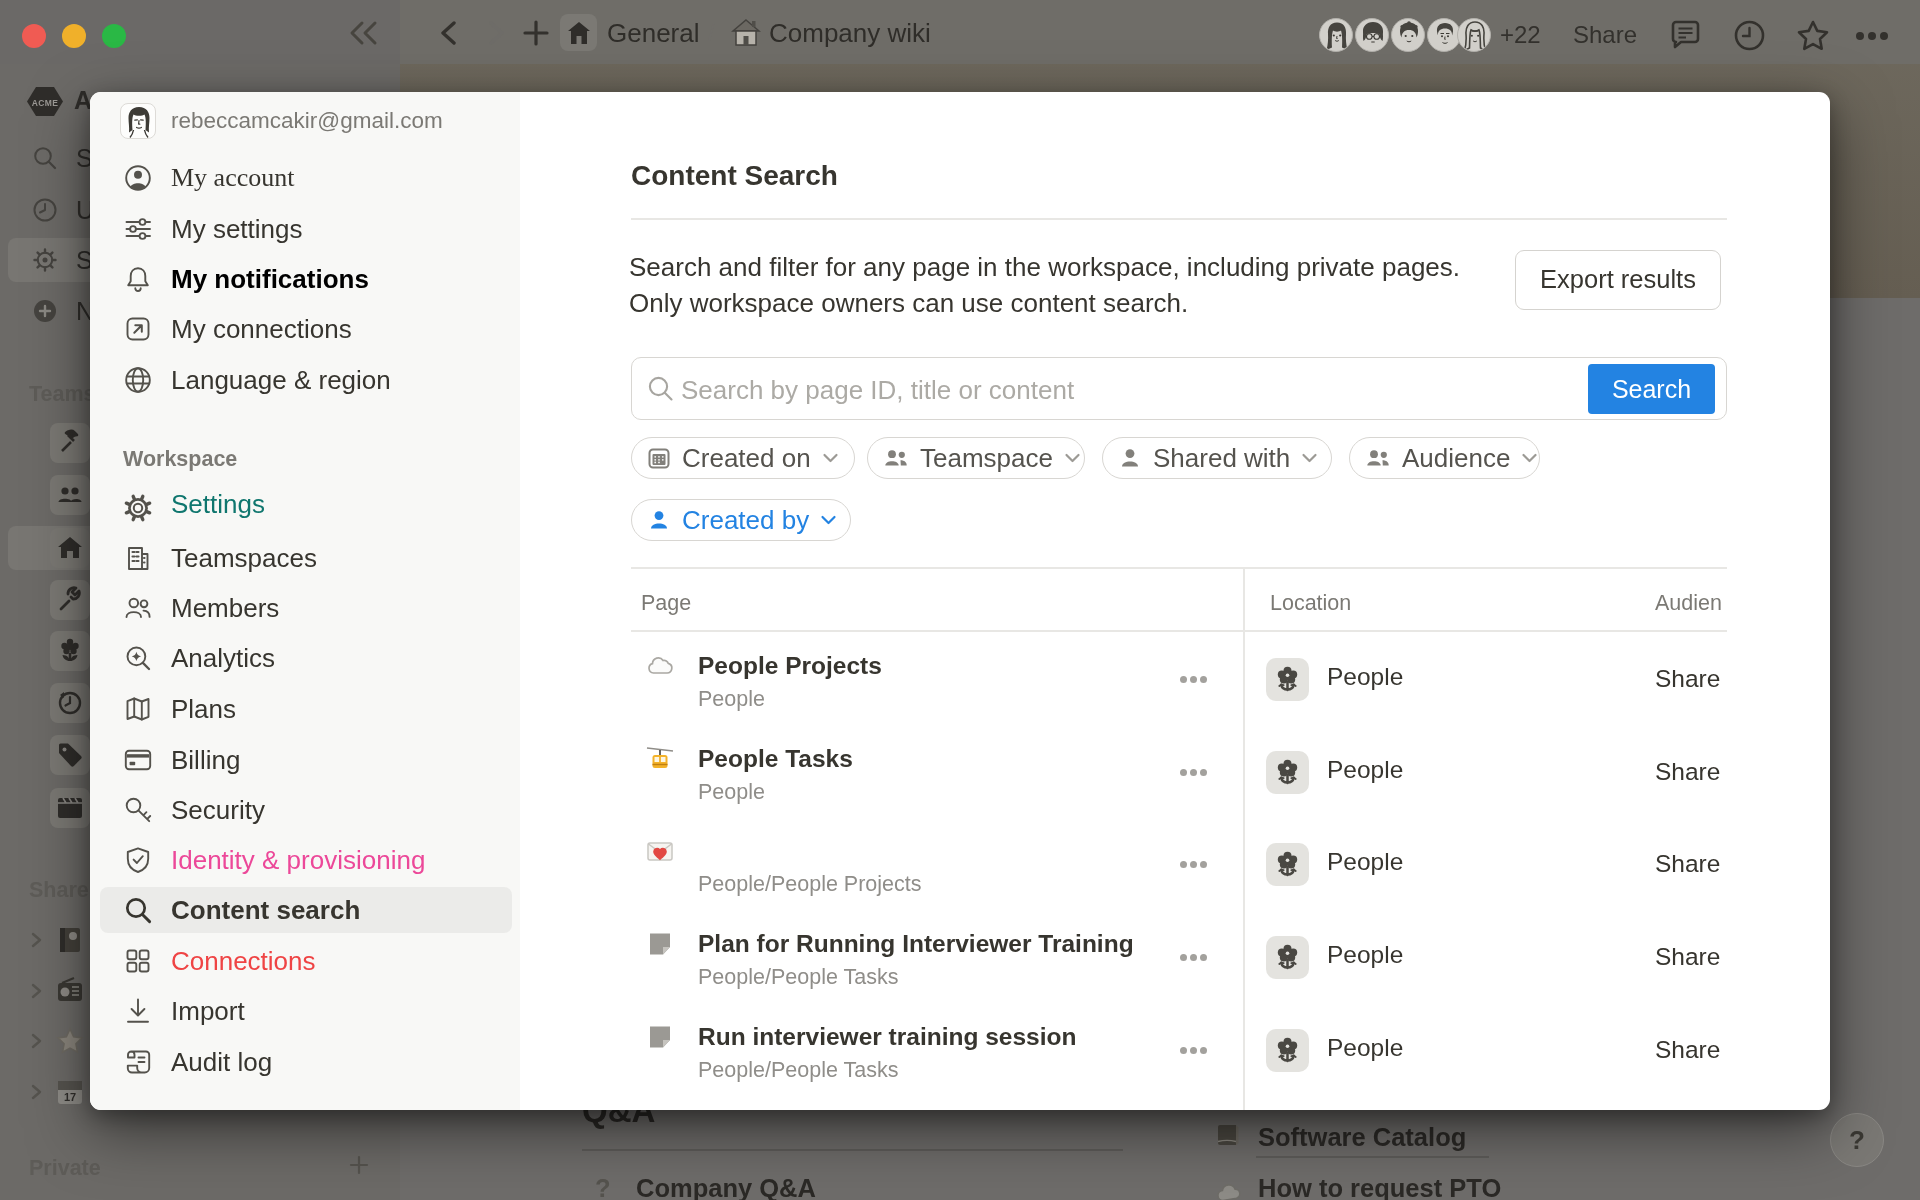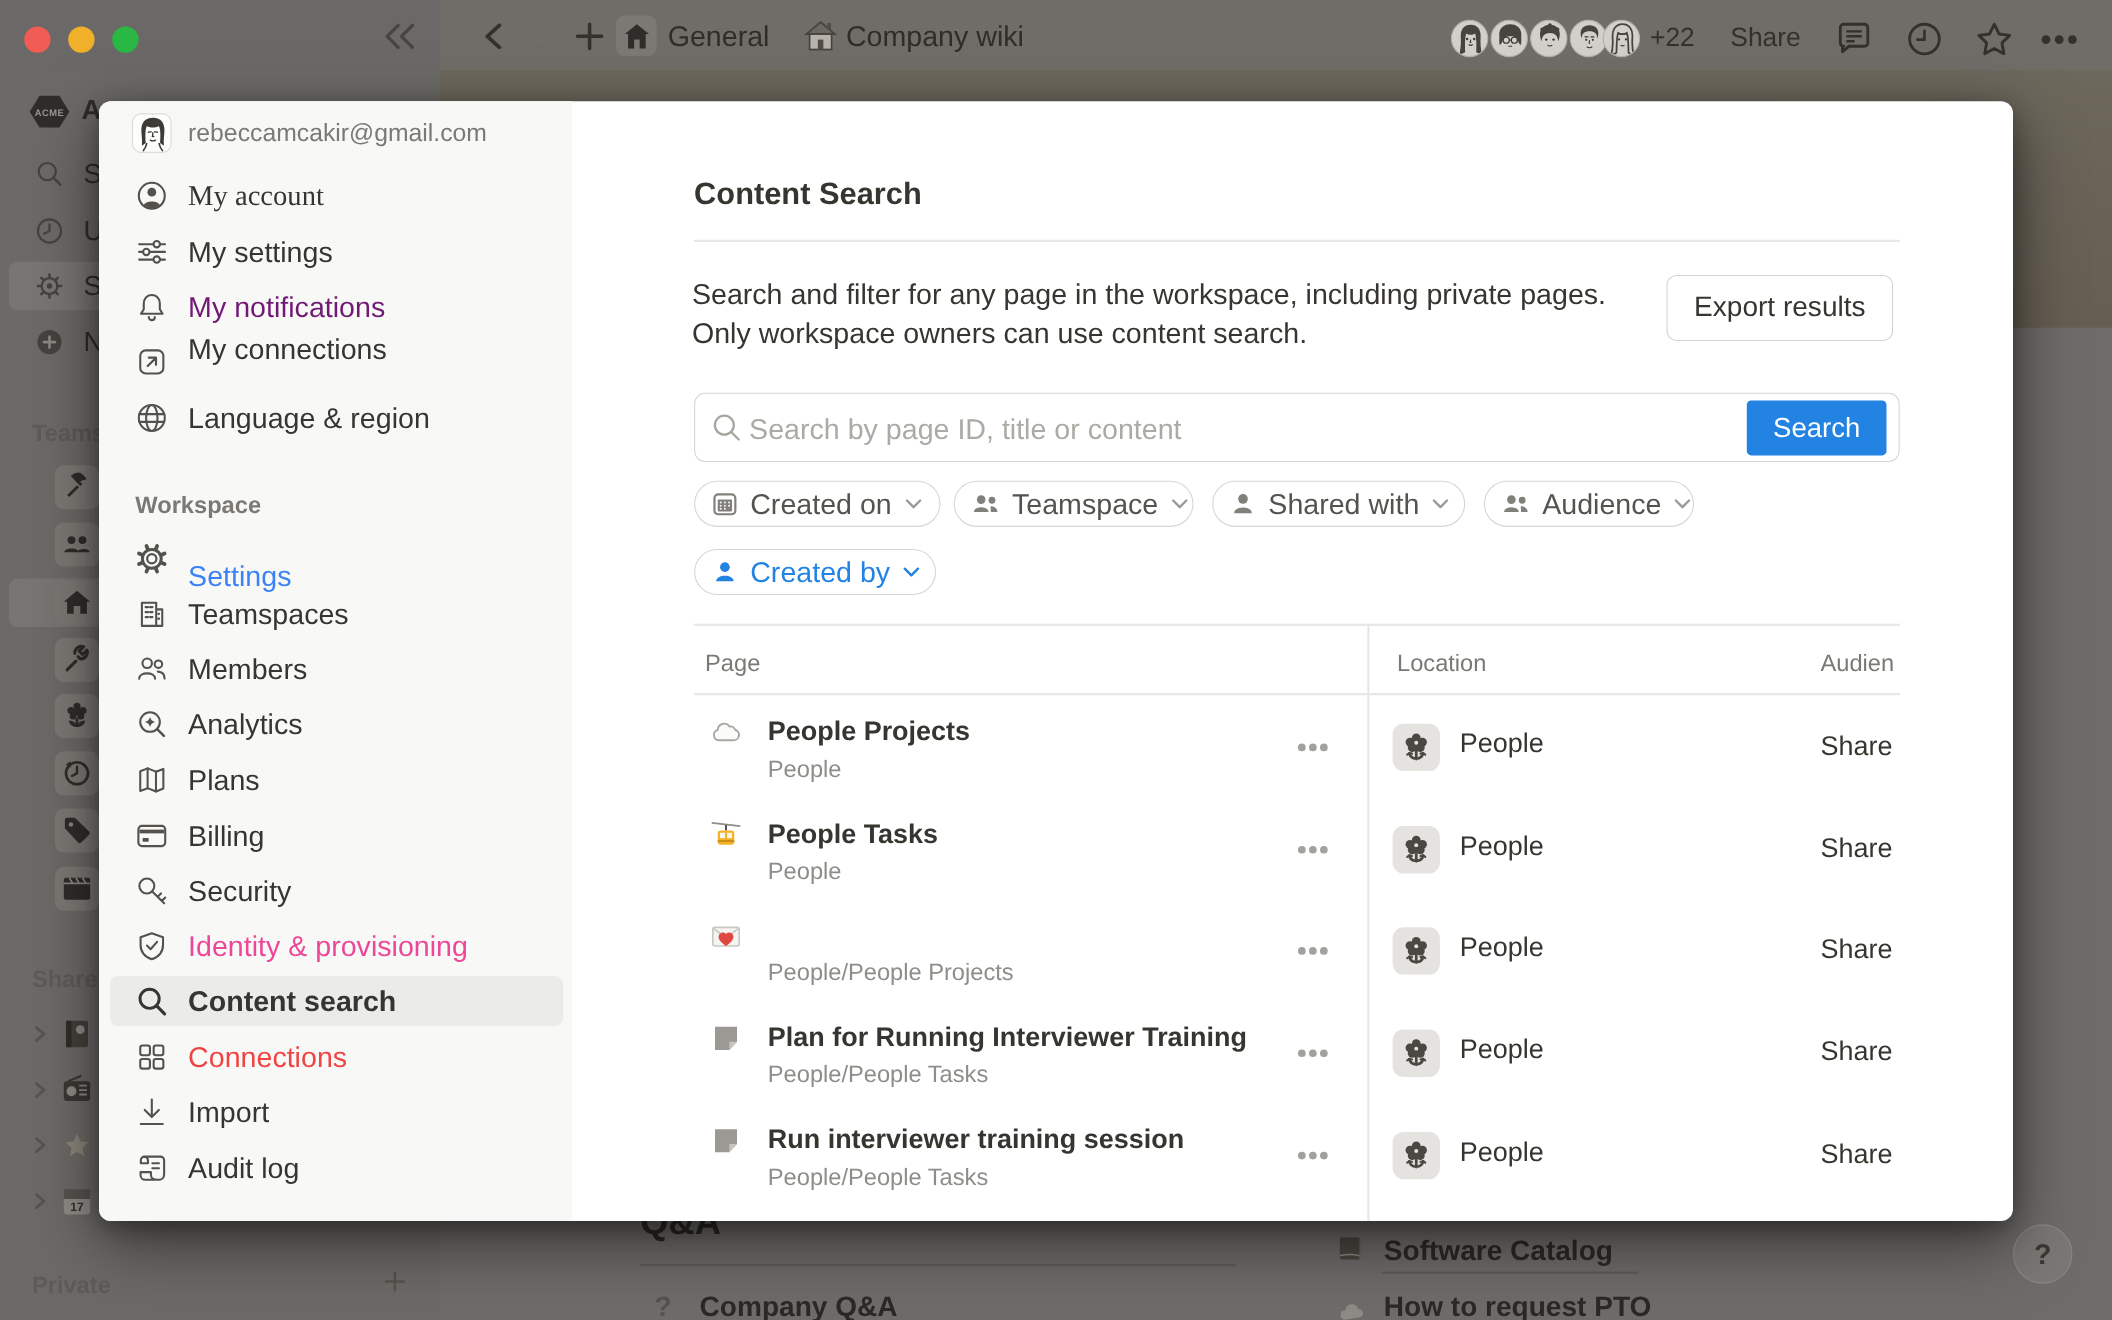--- a/index.html
+++ b/index.html
@@ -265,46 +265,46 @@
           <path d="M3.5 8 H27 M3.5 15 H27 M3.5 22 H27" stroke="#54524c" stroke-width="1.9" fill="none" stroke-linecap="round" stroke-linejoin="round"></path>
           <circle cx="19.5" cy="8" r="2.9" fill="#f8f8f6" stroke="#54524c" stroke-width="1.9" stroke-linecap="round" stroke-linejoin="round"></circle>
           <circle cx="10" cy="15" r="2.9" fill="#f8f8f6" stroke="#54524c" stroke-width="1.9" stroke-linecap="round" stroke-linejoin="round"></circle>
           <circle cx="19.5" cy="22" r="2.9" fill="#f8f8f6" stroke="#54524c" stroke-width="1.9" stroke-linecap="round" stroke-linejoin="round"></circle>
         </svg>
       <div class="txt" style="left:81px;top:120px;height:34px;line-height:34px;font-size:26px;color:#37352f;">My settings</div>
       <svg class="abs" style="left:33px;top:172px;" width="30" height="30" viewBox="0 0 30 30">
           <path d="M15 4.2 C10.3 4.2 7.7 7.8 7.7 12 V17.2 L5.2 21.3 H24.8 L22.3 17.2 V12 C22.3 7.8 19.7 4.2 15 4.2 Z" stroke="#54524c" stroke-width="1.9" fill="none" stroke-linecap="round" stroke-linejoin="round"></path>
           <path d="M12.3 24.3 a2.7 2.7 0 0 0 5.4 0" stroke="#54524c" stroke-width="1.9" fill="none" stroke-linecap="round" stroke-linejoin="round"></path>
         </svg>
-      <div class="txt" style="left:81px;top:170px;height:34px;line-height:34px;font-size:26px;color:#701a75;">My notifications</div>
+      <div class="txt" style="left:81px;top:170px;height:34px;line-height:34px;font-size:26px;color:#000000;font-weight:bold;">My notifications</div>
       <svg class="abs" style="left:33px;top:222px;" width="30" height="30" viewBox="0 0 30 30">
           <rect x="4.5" y="4.5" width="21" height="21" rx="5" stroke="#54524c" stroke-width="1.9" fill="none" stroke-linecap="round" stroke-linejoin="round"></rect>
           <path d="M11.3 18.7 L18.8 11.2 M12.3 11.2 H18.8 V17.7" stroke="#54524c" stroke-width="2" fill="none" stroke-linecap="round" stroke-linejoin="round"></path>
         </svg>
-      <div class="txt" style="left:81px;top:208px;height:34px;line-height:34px;font-size:26px;color:#37352f;">My connections</div>
+      <div class="txt" style="left:81px;top:220px;height:34px;line-height:34px;font-size:26px;color:#37352f;">My connections</div>
       <svg class="abs" style="left:33px;top:273px;" width="30" height="30" viewBox="0 0 30 30">
           <circle cx="15" cy="15" r="11.8" stroke="#54524c" stroke-width="1.9" fill="none" stroke-linecap="round" stroke-linejoin="round"></circle>
           <ellipse cx="15" cy="15" rx="5.2" ry="11.8" stroke="#54524c" stroke-width="1.9" fill="none" stroke-linecap="round" stroke-linejoin="round"></ellipse>
           <path d="M3.8 11.5 H26.2 M3.8 18.5 H26.2" stroke="#54524c" stroke-width="1.9" fill="none" stroke-linecap="round" stroke-linejoin="round"></path>
         </svg>
       <div class="txt" style="left:81px;top:271px;height:34px;line-height:34px;font-size:26px;color:#37352f;">Language &amp; region</div>
       <svg class="abs" style="left:33px;top:401px;" width="30" height="30" viewBox="0 0 30 30">
           <circle cx="15" cy="15" r="8.3" stroke="#54524c" stroke-width="3.2" fill="none"></circle>
           <line x1="21.84" y1="17.83" x2="26.64" y2="19.82" stroke="#54524c" stroke-width="3.4" stroke-linecap="round"></line>
           <line x1="17.83" y1="21.84" x2="19.82" y2="26.64" stroke="#54524c" stroke-width="3.4" stroke-linecap="round"></line>
           <line x1="12.17" y1="21.84" x2="10.18" y2="26.64" stroke="#54524c" stroke-width="3.4" stroke-linecap="round"></line>
           <line x1="8.16" y1="17.83" x2="3.36" y2="19.82" stroke="#54524c" stroke-width="3.4" stroke-linecap="round"></line>
           <line x1="8.16" y1="12.17" x2="3.36" y2="10.18" stroke="#54524c" stroke-width="3.4" stroke-linecap="round"></line>
           <line x1="12.17" y1="8.16" x2="10.18" y2="3.36" stroke="#54524c" stroke-width="3.4" stroke-linecap="round"></line>
           <line x1="17.83" y1="8.16" x2="19.82" y2="3.36" stroke="#54524c" stroke-width="3.4" stroke-linecap="round"></line>
           <line x1="21.84" y1="12.17" x2="26.64" y2="10.18" stroke="#54524c" stroke-width="3.4" stroke-linecap="round"></line>
           <circle cx="15" cy="15" r="7.2" fill="#f8f8f6" stroke="none"></circle>
           <circle cx="15" cy="15" r="4.2" stroke="#54524c" stroke-width="2" fill="none"></circle>
         </svg>
-      <div class="txt" style="left:81px;top:415px;height:34px;line-height:34px;font-size:26px;color:#3b82f6;">Settings</div>
+      <div class="txt" style="left:81px;top:395px;height:34px;line-height:34px;font-size:26px;color:#0f766e;">Settings</div>
       <svg class="abs" style="left:33px;top:451px;" width="30" height="30" viewBox="0 0 30 30">
           <path d="M6 26 V5 H19 V26 M6 26 H24.5 M19 11 H24.5 V26" stroke="#54524c" stroke-width="1.9" fill="none" stroke-linecap="round" stroke-linejoin="round"></path>
           <path d="M9.5 9 h2 M13.5 9 h2 M9.5 13.5 h2 M13.5 13.5 h2 M9.5 18 h2 M13.5 18 h2 M21 15 h.5 M21 19.5 h.5" stroke="#54524c" stroke-width="2.1" stroke-linecap="round"></path>
         </svg>
       <div class="txt" style="left:81px;top:449px;height:34px;line-height:34px;font-size:26px;color:#37352f;">Teamspaces</div>
       <svg class="abs" style="left:33px;top:501px;" width="30" height="30" viewBox="0 0 30 30">
           <circle cx="10.8" cy="10" r="4.3" stroke="#54524c" stroke-width="1.9" fill="none" stroke-linecap="round" stroke-linejoin="round"></circle>
           <path d="M3.5 24 C3.5 17.5 18 17.5 18 24" stroke="#54524c" stroke-width="1.9" fill="none" stroke-linecap="round" stroke-linejoin="round"></path>
           <circle cx="21" cy="10.8" r="3.4" stroke="#54524c" stroke-width="1.9" fill="none" stroke-linecap="round" stroke-linejoin="round"></circle>
           <path d="M20.5 17.6 C24.5 17.8 26.6 20.4 26.6 23.9" stroke="#54524c" stroke-width="1.9" fill="none" stroke-linecap="round" stroke-linejoin="round"></path>

